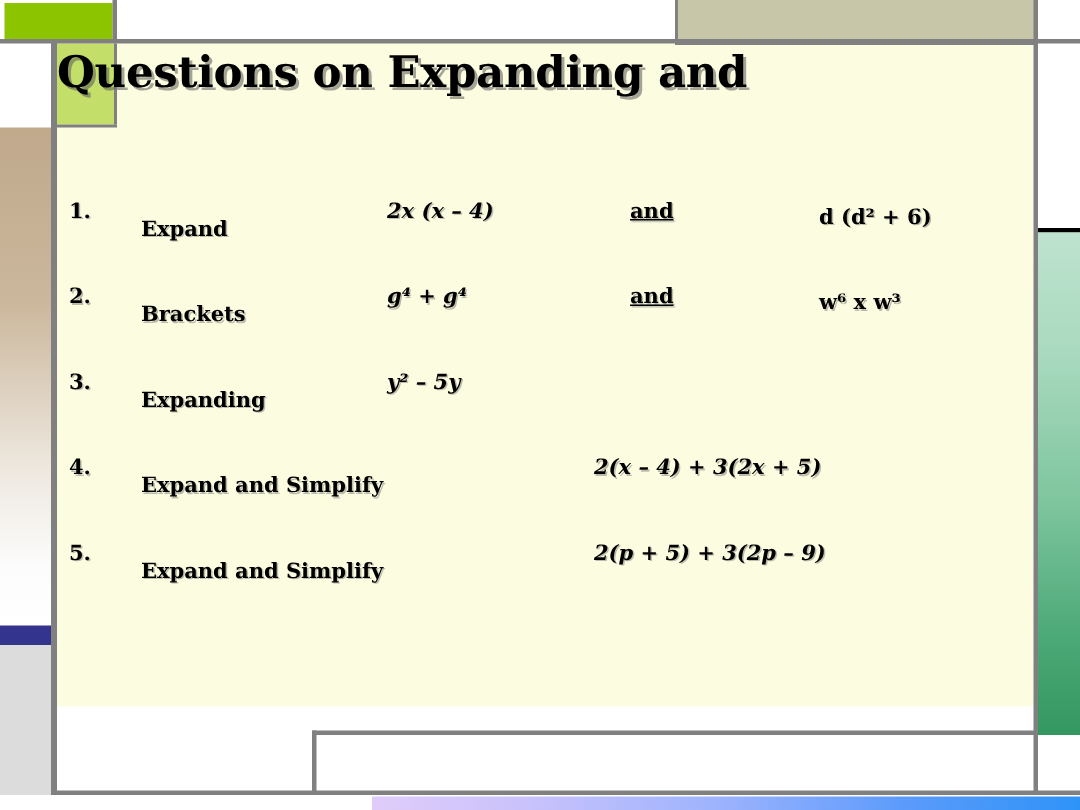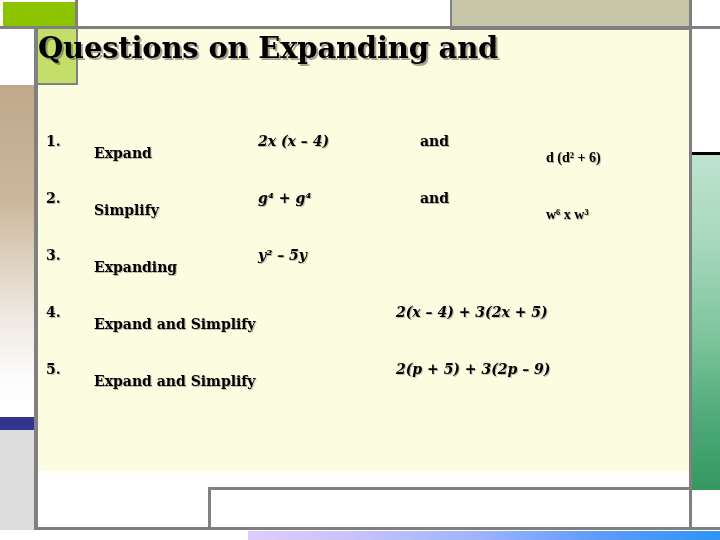--- a/index.html
+++ b/index.html
@@ -117,22 +117,22 @@
     height: 57px;
     font-family: "DejaVu Serif", "Liberation Serif", serif;
     font-weight: bold;
     font-size: 14px;
     color: #000000;
     text-shadow: 1px 1px 0 rgba(110,110,110,0.45);
   }
   .c-num   { position: absolute; left: 8px;   top: 8px; width: 40px; }
   .c-instr { position: absolute; left: 56px;  top: 20px; }
   .c-expr  { position: absolute; left: 220px; top: 8px; font-style: italic; }
-  .c-and   { position: absolute; left: 382px; top: 8px; }
-  .c-expr2 { position: absolute; left: 508px; top: 25px; font-family: Liberation Serif, serif; }
+  .c-and   { position: absolute; left: 382px; top: 8px; text-decoration: underline; }
+  .c-expr2 { position: absolute; left: 508px; top: 12px; }
   
   .qrow.wide .c-expr { left: 358px; }
 </style>
 </head>
 <body>
 
 <div id="slide">
 
   <div class="panel"></div>
   <div class="panel-lower"></div>
@@ -168,21 +168,21 @@
     <div class="qrow">
       <span class="c-num">1.</span>
       <span class="c-instr">Expand</span>
       <span class="c-expr">2x (x – 4)</span>
       <span class="c-and">and</span>
       <span class="c-expr2">d (d² + 6)</span>
     </div>
 
     <div class="qrow">
       <span class="c-num">2.</span>
-      <span class="c-instr">Simplify</span>
+      <span class="c-instr">Brackets</span>
       <span class="c-expr">g⁴ + g⁴</span>
       <span class="c-and">and</span>
       <span class="c-expr2">w⁶ x w³</span>
     </div>
 
     <div class="qrow">
       <span class="c-num">3.</span>
       <span class="c-instr">Expanding</span>
       <span class="c-expr">y² – 5y</span>
       <span class="c-and"></span>

